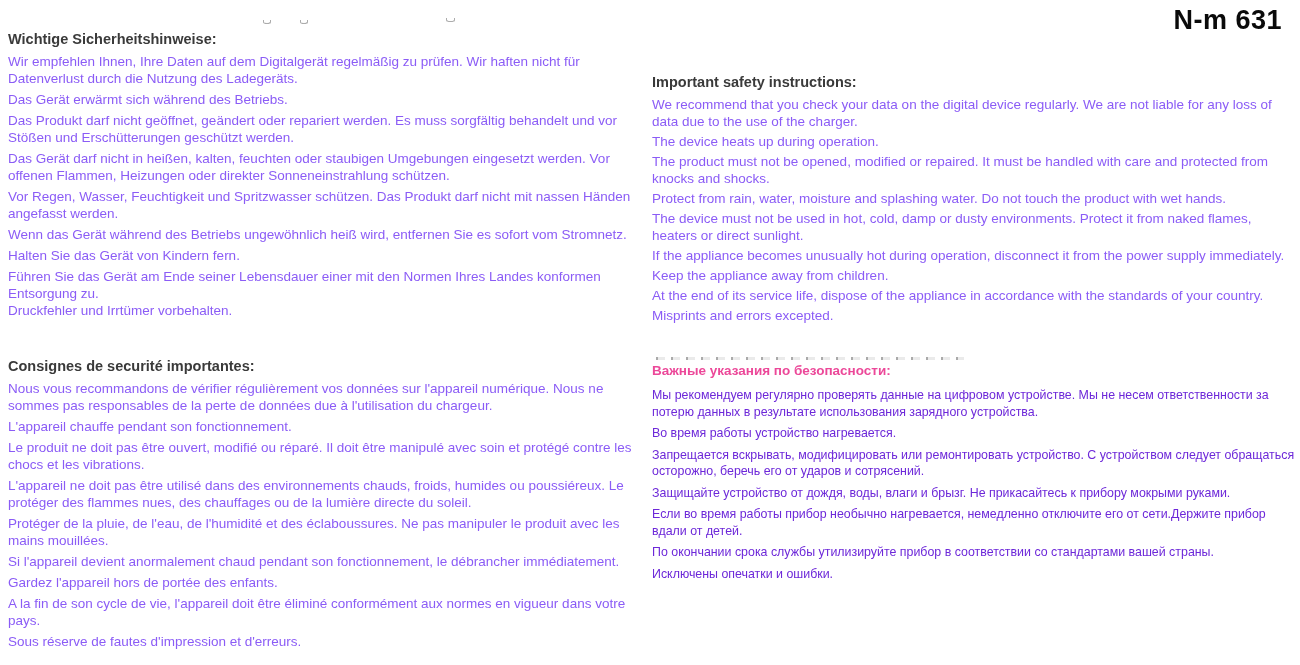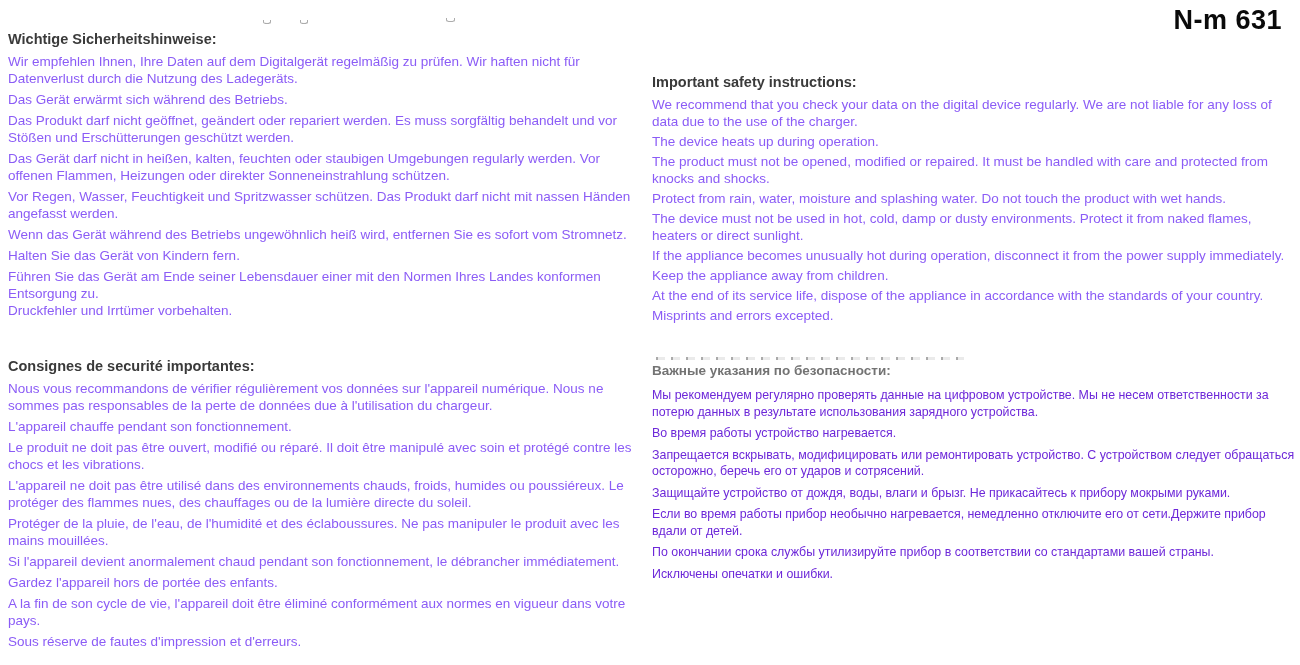--- a/index.html
+++ b/index.html
@@ -38,21 +38,21 @@
   }
   .sec p {
     font-size: 13.5px;
     line-height: 17px;
     color: #8b5cf6;
     margin: 0 0 4px 0;
   }
   .sec-en p { margin-bottom: 3px; }
   .sec p.no-gap { margin-bottom: 0; }
 
-  .sec-ru .sec-h { font-size: 13.5px; color: #737373; margin-bottom: 8px; }
+  .sec-ru .sec-h { font-size: 13.5px; color: #ec4899; margin-bottom: 8px; }
   .sec-ru p {
     font-size: 12.4px;
     line-height: 16.5px;
     color: #6d28d9;
     margin: 0 0 5px 0;
   }
 
   
   .artifact-mark {
     position: absolute;
@@ -93,21 +93,21 @@
 <span class="artifact-mark mark-2"></span>
 <span class="artifact-mark mark-3"></span>
 
 <div class="doc-code">N-m 631</div>
 
 <section class="sec sec-de">
   <h2 class="sec-h">Wichtige Sicherheitshinweise:</h2>
   <p>Wir empfehlen Ihnen, Ihre Daten auf dem Digitalgerät regelmäßig zu prüfen. Wir haften nicht für Datenverlust durch die Nutzung des Ladegeräts.</p>
   <p>Das Gerät erwärmt sich während des Betriebs.</p>
   <p>Das Produkt darf nicht geöffnet, geändert oder repariert werden. Es muss sorgfältig behandelt und vor Stößen und Erschütterungen geschützt werden.</p>
-  <p>Das Gerät darf nicht in heißen, kalten, feuchten oder staubigen Umgebungen regularly werden. Vor offenen Flammen, Heizungen oder direkter Sonneneinstrahlung schützen.</p>
+  <p>Das Gerät darf nicht in heißen, kalten, feuchten oder staubigen Umgebungen eingesetzt werden. Vor offenen Flammen, Heizungen oder direkter Sonneneinstrahlung schützen.</p>
   <p>Vor Regen, Wasser, Feuchtigkeit und Spritzwasser schützen. Das Produkt darf nicht mit nassen Händen angefasst werden.</p>
   <p>Wenn das Gerät während des Betriebs ungewöhnlich heiß wird, entfernen Sie es sofort vom Stromnetz.</p>
   <p>Halten Sie das Gerät von Kindern fern.</p>
   <p class="no-gap">Führen Sie das Gerät am Ende seiner Lebensdauer einer mit den Normen Ihres Landes konformen Entsorgung zu.</p>
   <p>Druckfehler und Irrtümer vorbehalten.</p>
 </section>
 
 <section class="sec sec-en">
   <h2 class="sec-h">Important safety instructions:</h2>
   <p>We recommend that you check your data on the digital device regularly. We are not liable for any loss of data due to the use of the charger.</p>

